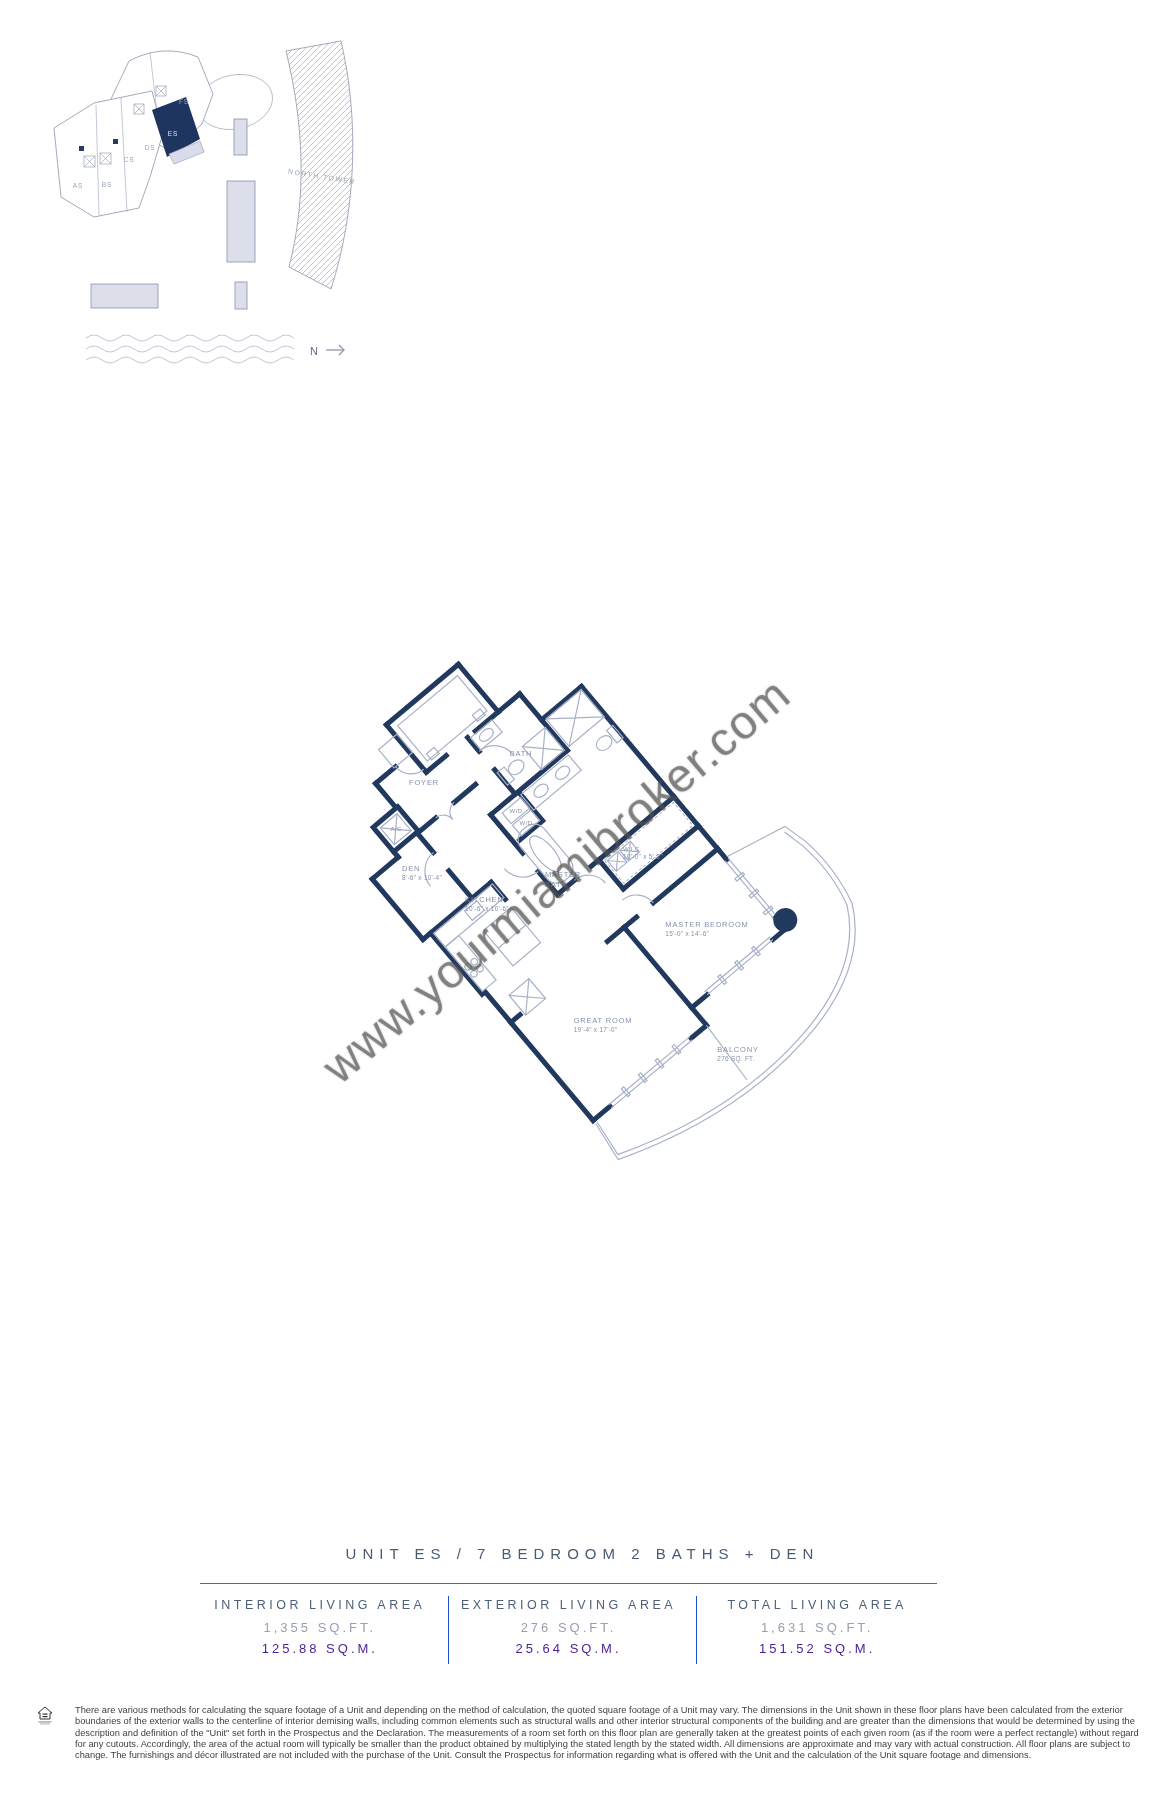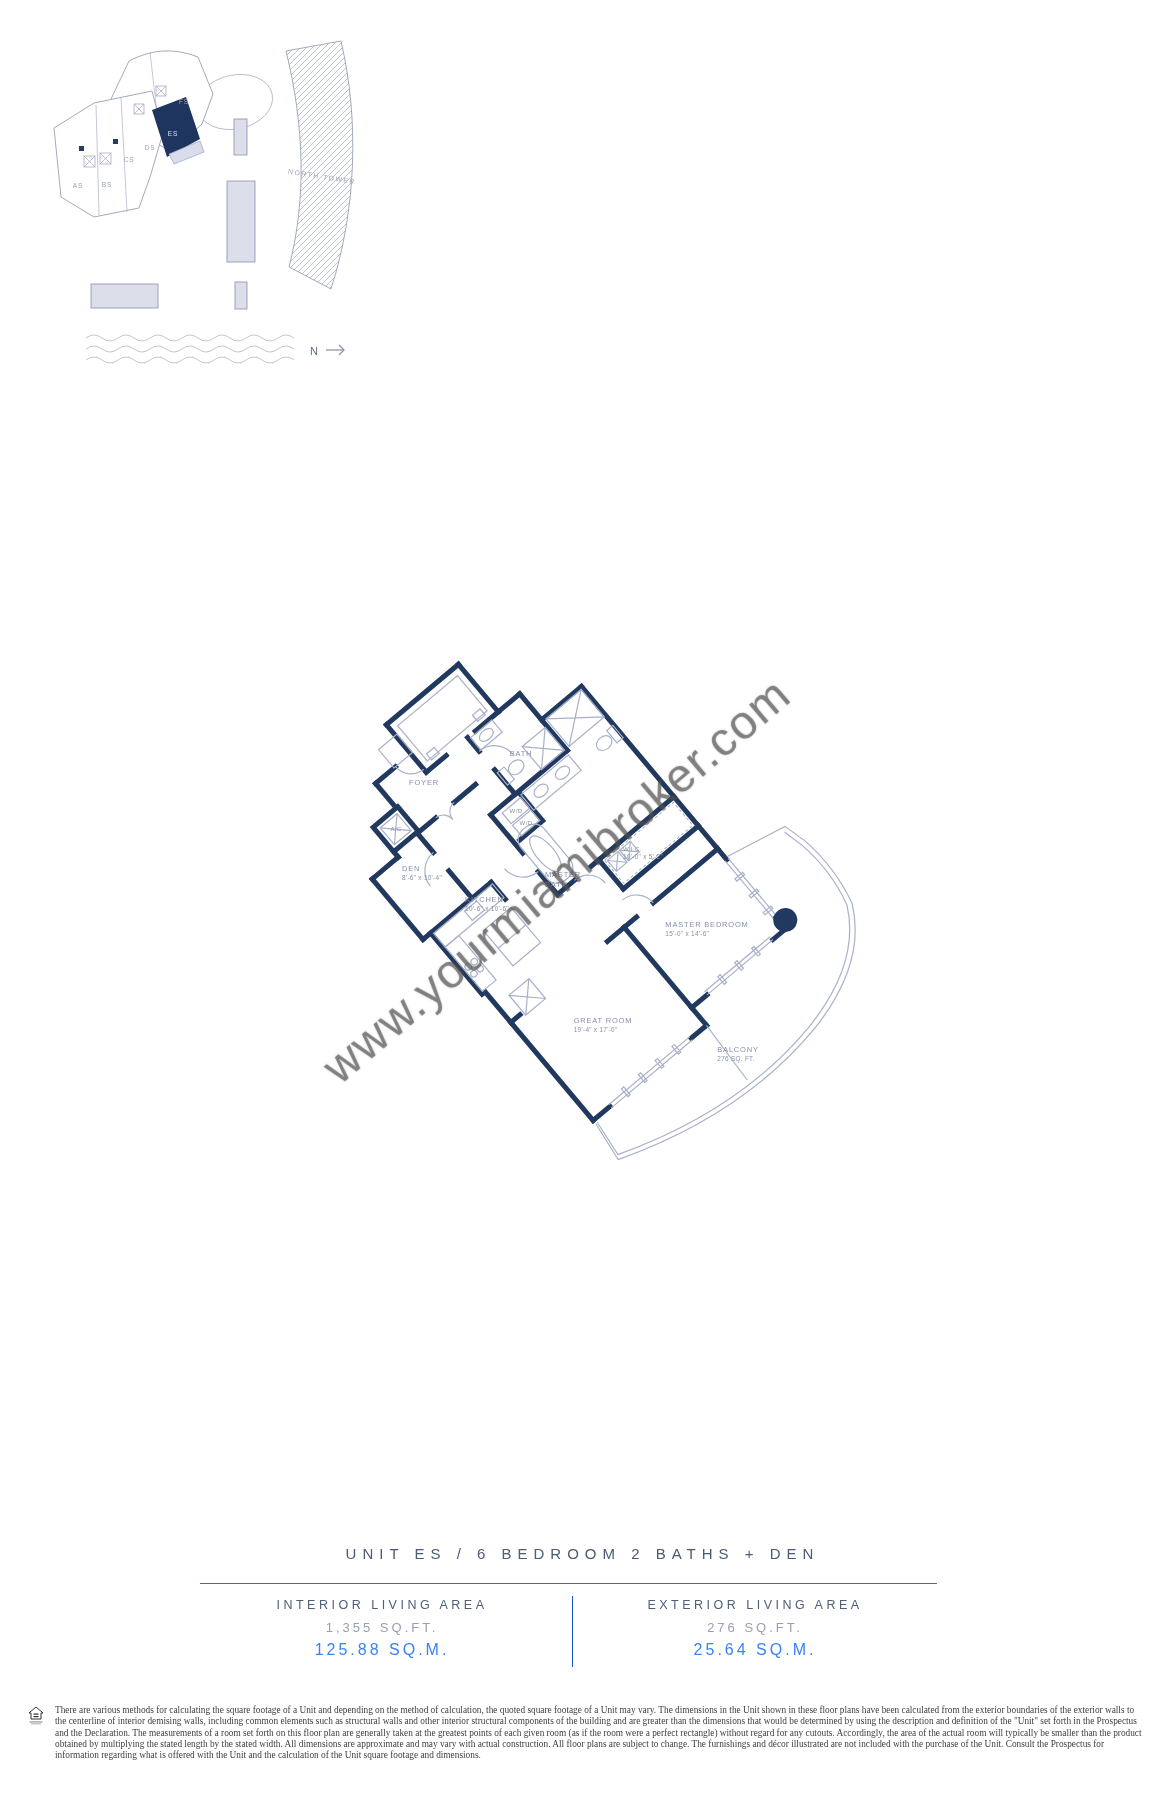--- a/index.html
+++ b/index.html
@@ -24,22 +24,22 @@
              color:rgba(78,78,78,.55);text-shadow:0 0 2px rgba(78,78,78,.4);}
   
   .sheet-title{position:absolute;left:0;right:0;top:1545px;text-align:center;
                font-size:15px;letter-spacing:6px;color:#4a5b74;}
   .stats{position:absolute;left:200px;top:1583px;width:737px;
          border-top:1px solid #5a6b80;display:flex;padding-top:12px;gap:8px;}
   .stat{flex:1;text-align:center;padding:2px 0 8px;}
   .stat + .stat{border-left:1px solid #1d4ed8;}
   .stat .lb{font-size:12.5px;letter-spacing:3.5px;color:#4e6078;margin-bottom:8px;}
   .stat .v1{font-size:13px;letter-spacing:3px;color:#98a1b0;margin-bottom:6px;}
-  .stat .v2{font-size:16px;letter-spacing:3px;color:#3b82f6;}
-  .disclaimer{position:absolute;left:28px;top:1705px;width:1114px;display:flex;gap:11px;font-family:Liberation Serif, serif;}
+  .stat .v2{font-size:13px;letter-spacing:3px;color:#4c1d95;}
+  .disclaimer{position:absolute;left:37px;top:1705px;width:1114px;display:flex;gap:22px;}
   .disclaimer p{margin:0;font-size:9.3px;line-height:1.22;color:#404040;}
   .eho{flex:0 0 16px;padding-top:1px;}
 </style>
 </head>
 <body>
 
 <div class="canvas">
 
   <svg class="site-svg" width="340" height="350" viewBox="40 30 340 350">
     <defs>
@@ -271,32 +271,37 @@
       <span class="dm">19'-4" x 17'-0"</span>
     </div>
     <div class="plan-label" style="left:738px;top:1053px;">
       <span class="nm">BALCONY</span>
       <span class="dm">276 SQ. FT.</span>
     </div>
   </div>
 
   <div class="watermark">www.yourmiamibroker.com</div>
 
-  <div class="sheet-title">UNIT ES / 6 BEDROOM 2 BATHS + DEN</div>
+  <div class="sheet-title">UNIT ES / 7 BEDROOM 2 BATHS + DEN</div>
 
   <div class="stats">
     <div class="stat">
       <div class="lb">INTERIOR LIVING AREA</div>
       <div class="v1">1,355 SQ.FT.</div>
       <div class="v2">125.88 SQ.M.</div>
     </div>
     <div class="stat">
       <div class="lb">EXTERIOR LIVING AREA</div>
       <div class="v1">276 SQ.FT.</div>
       <div class="v2">25.64 SQ.M.</div>
+    </div>
+    <div class="stat">
+      <div class="lb">TOTAL LIVING AREA</div>
+      <div class="v1">1,631 SQ.FT.</div>
+      <div class="v2">151.52 SQ.M.</div>
     </div>
   </div>
 
   <div class="disclaimer">
     <svg class="eho" width="16" height="20" viewBox="0 0 16 20">
       <path d="M8,1 L15,7 L13,7 L13,13 L3,13 L3,7 L1,7 Z" fill="none" stroke="#333" stroke-width="1"></path>
       <rect x="5.5" y="7.5" width="5" height="1.2" fill="#333"></rect>
       <rect x="5.5" y="10" width="5" height="1.2" fill="#333"></rect>
       <rect x="1.5" y="15.5" width="13" height="0.9" fill="#777"></rect>
       <rect x="3" y="17.5" width="10" height="0.8" fill="#999"></rect>

